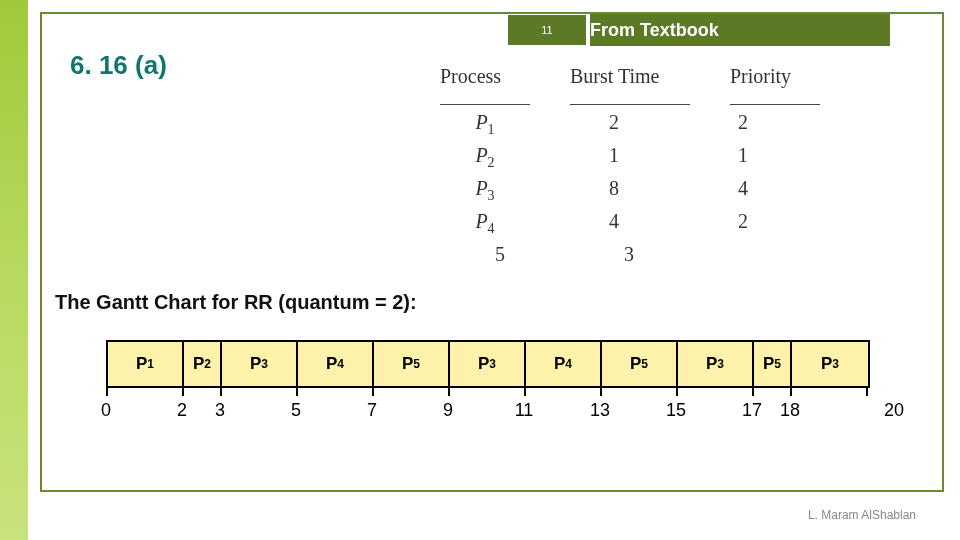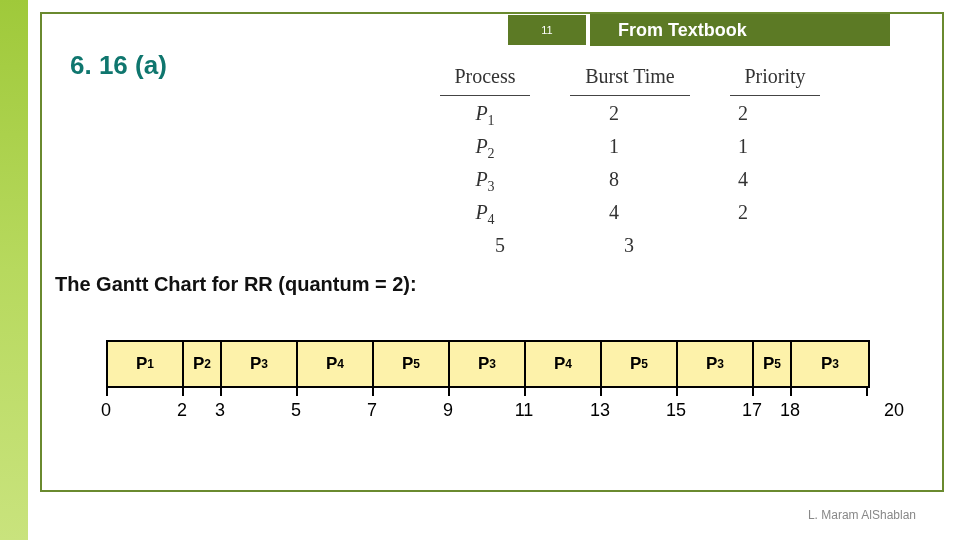--- a/index.html
+++ b/index.html
@@ -40,21 +40,20 @@
   .from-textbook {
     position: absolute;
     left: 590px; top: 14px;
     width: 300px; height: 32px;
     background: #5c7a25;
     color: #fff;
     font-size: 18px;
     font-weight: bold;
     display: flex;
     align-items: center;
-    padding-left: 28px;
   }
   .section-title {
     position: absolute;
     left: 70px; top: 50px;
     font-size: 26px;
     font-weight: bold;
     color: #0f766e;
   }
   .process-table {
     position: absolute;
@@ -62,39 +61,38 @@
     font-family: "Times New Roman", serif;
     font-size: 20px;
     color: #333;
   }
   .process-table .hdr {
     display: flex;
     gap: 40px;
   }
   .process-table .hdr span {
     display: inline-block;
-    text-align: center;
     border-bottom: 1.5px solid #444;
-    padding-bottom: 7px;
+    padding-bottom: 16px;
   }
   .process-table .hdr .c1 { width: 90px; }
   .process-table .hdr .c2 { width: 120px; }
   .process-table .hdr .c3 { width: 90px; }
   .process-table .row {
     display: flex;
     gap: 24px;
     margin-top: 6px;
   }
   .process-table .row .c1 { width: 90px; text-align: center; font-style: italic; }
   .process-table .row .c1 sub { font-size: 14px; font-style: normal; }
   .process-table .row .c2 { width: 120px; text-align: center; }
   .process-table .row .c3 { width: 90px; text-align: center; }
   .gantt-caption {
     position: absolute;
-    left: 55px; top: 273px;
+    left: 55px; top: 291px;
     font-size: 20px;
     font-weight: bold;
     color: #111;
   }
   .gantt {
     position: absolute;
     left: 106px; top: 340px;
     height: 48px;
     display: flex;
     border: 2px solid #000;

